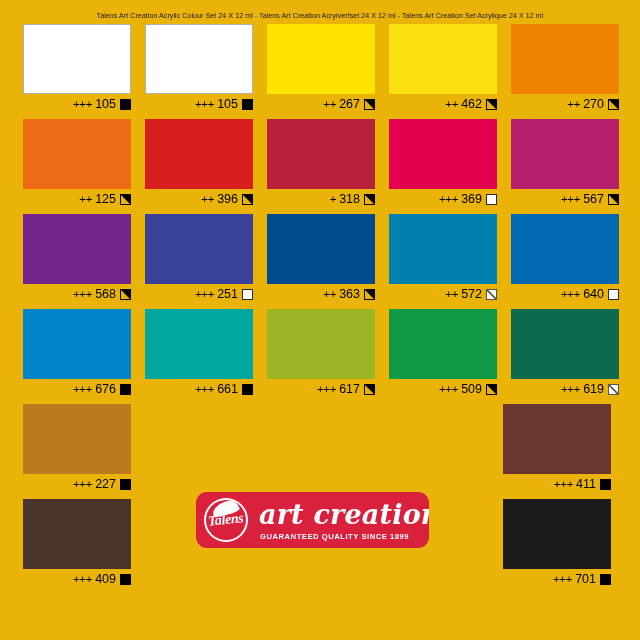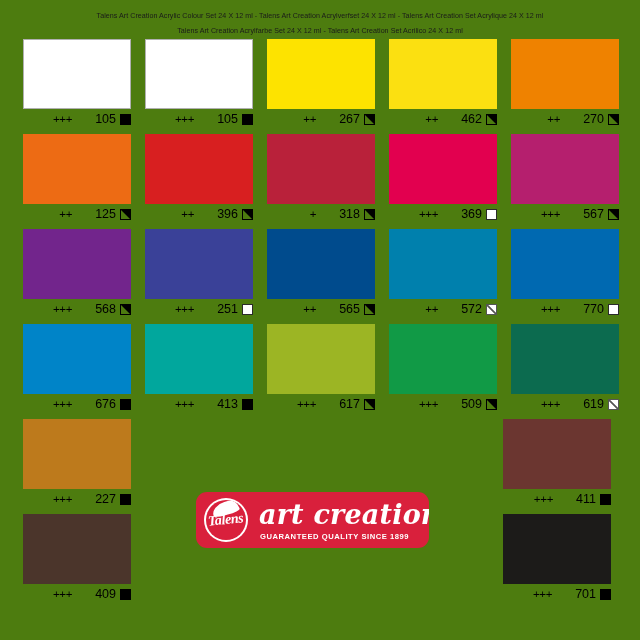--- a/index.html
+++ b/index.html
@@ -11,21 +11,21 @@
     height: 640px;
     background: #ffffff;
     font-family: "Liberation Sans", sans-serif;
     overflow: hidden;
   }
 
   #chart-page {
     position: relative;
     width: 640px;
     height: 640px;
-    background: #4d7c0f;
+    background: #eab308;
   }
 
   
   .header {
     padding-top: 9px;
     text-align: center;
   }
   .header-line {
     font-size: 7.1px;
     line-height: 15px;
@@ -75,21 +75,20 @@
   }
   .lf {
     font-size: 11.5px;
     letter-spacing: -0.3px;
     margin-right: 3px;
     font-weight: 400;
   }
   .code {
     font-size: 12.5px;
     margin-right: 4px;
-    margin-left: 20px;
   }
 
   
   .opacity-sym {
     display: inline-block;
     width: 11px;
     height: 11px;
     box-sizing: border-box;
     position: relative;
     flex: none;
@@ -203,21 +202,20 @@
     white-space: nowrap;
   }
 </style>
 </head>
 <body>
 
 <div id="chart-page">
 
   <div class="header">
     <div class="header-line">Talens Art Creation Acrylic Colour Set 24 X 12 ml - Talens Art Creation Acrylverfset 24 X 12 ml - Talens Art Creation Set Acrylique 24 X 12 ml</div>
-    <div class="header-line">Talens Art Creation Acrylfarbe Set 24 X 12 ml - Talens Art Creation Set Acrilico 24 X 12 ml</div>
   </div>
 
   <div class="swatch-grid" id="swatch-grid">
       <div class="swatch-row">
         <div class="cell">
           <div class="swatch bordered" style="background: rgb(255, 255, 255);"></div>
           <div class="caption">
             <span class="lf">+++</span>
             <span class="code">105</span>
             <span class="opacity-sym opaque"></span>
@@ -312,55 +310,55 @@
           <div class="caption">
             <span class="lf">+++</span>
             <span class="code">251</span>
             <span class="opacity-sym transparent"></span>
           </div>
         </div>
         <div class="cell">
           <div class="swatch" style="background: rgb(0, 75, 141);"></div>
           <div class="caption">
             <span class="lf">++</span>
-            <span class="code">565</span>
+            <span class="code">363</span>
             <span class="opacity-sym semi-opaque"></span>
           </div>
         </div>
         <div class="cell">
           <div class="swatch" style="background: rgb(0, 128, 173);"></div>
           <div class="caption">
             <span class="lf">++</span>
             <span class="code">572</span>
             <span class="opacity-sym semi-transparent"></span>
           </div>
         </div>
         <div class="cell">
           <div class="swatch" style="background: rgb(0, 105, 177);"></div>
           <div class="caption">
             <span class="lf">+++</span>
-            <span class="code">770</span>
+            <span class="code">640</span>
             <span class="opacity-sym transparent"></span>
           </div>
         </div>
       </div>
       <div class="swatch-row">
         <div class="cell">
           <div class="swatch" style="background: rgb(0, 132, 200);"></div>
           <div class="caption">
             <span class="lf">+++</span>
             <span class="code">676</span>
             <span class="opacity-sym opaque"></span>
           </div>
         </div>
         <div class="cell">
           <div class="swatch" style="background: rgb(1, 167, 157);"></div>
           <div class="caption">
             <span class="lf">+++</span>
-            <span class="code">413</span>
+            <span class="code">661</span>
             <span class="opacity-sym opaque"></span>
           </div>
         </div>
         <div class="cell">
           <div class="swatch" style="background: rgb(156, 181, 36);"></div>
           <div class="caption">
             <span class="lf">+++</span>
             <span class="code">617</span>
             <span class="opacity-sym semi-opaque"></span>
           </div>

